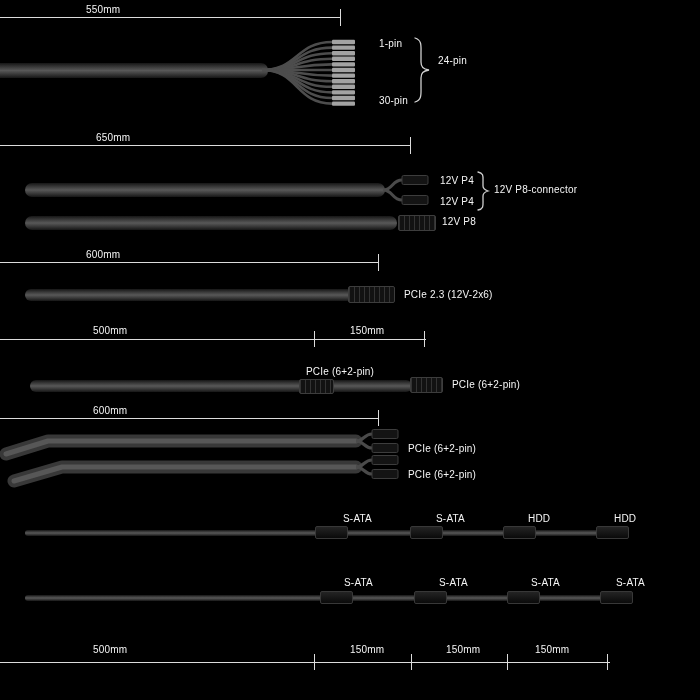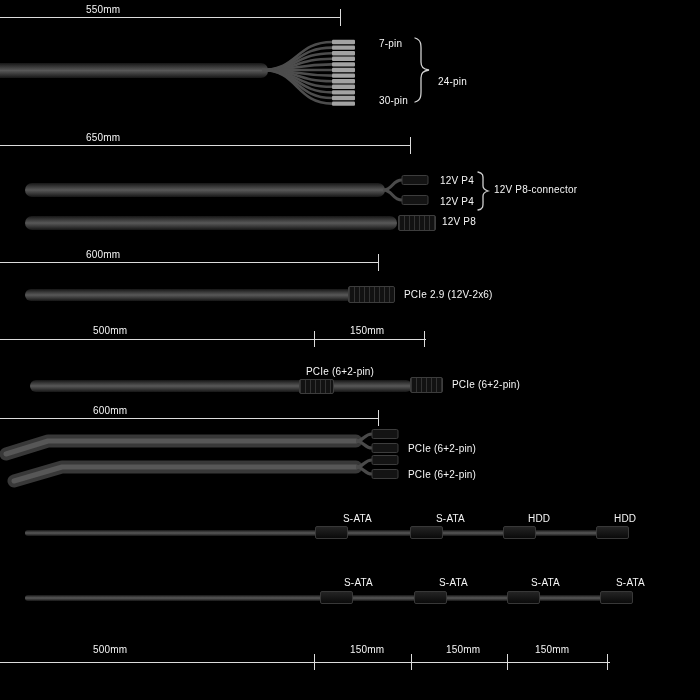--- a/index.html
+++ b/index.html
@@ -76,28 +76,28 @@
         <rect x="332" y="48.6" width="23" height="4.4" rx="1" class="fan-pin"></rect>
         <path d="M262,34 C298,34 296,56.4 332,56.4" class="fan-wire"></path>
         <rect x="332" y="54.2" width="23" height="4.4" rx="1" class="fan-pin"></rect>
         <path d="M262,34 C298,34 296,62 332,62" class="fan-wire"></path>
         <rect x="332" y="59.8" width="23" height="4.4" rx="1" class="fan-pin"></rect>
         <path d="M262,34 C298,34 296,67.6 332,67.6" class="fan-wire"></path>
         <rect x="332" y="65.4" width="23" height="4.4" rx="1" class="fan-pin"></rect>
       </g>
   </svg>
 
-  <div class="txt" style="left:379px;top:38px">7-pin</div>
+  <div class="txt" style="left:379px;top:38px">1-pin</div>
   <div class="txt" style="left:379px;top:95px">30-pin</div>
   <svg class="abs" style="left:412px;top:37px" width="20" height="67">
     <path class="brace" d="M3,1 C10,3 9,9 9,16 L9,25 C9,30 11,32 17,33 C11,34 9,36 9,41 L9,50 C9,57 10,63 3,65"></path>
   </svg>
-  <div class="txt" style="left:438px;top:76px">24-pin</div>
+  <div class="txt" style="left:438px;top:55px">24-pin</div>
 
-  <div class="txt" style="left:86px;top:132px">650mm</div>
+  <div class="txt" style="left:96px;top:132px">650mm</div>
   <div class="hline" style="left:0;top:145px;width:411px"></div>
   <div class="vtick" style="left:410px;top:137px;height:17px"></div>
 
   <div class="cable" style="left:25px;top:183px;width:360px;height:14px"></div>
   <svg class="abs" style="left:380px;top:170px" width="58" height="42">
     <path class="split-wire" d="M3,20 C13,20 12,10 22,10"></path>
     <path class="split-wire" d="M3,20 C13,20 12,30 22,30"></path>
     <rect class="svg-conn" x="22" y="5.5" width="26" height="9" rx="1.5"></rect>
     <rect class="svg-conn" x="22" y="25.5" width="26" height="9" rx="1.5"></rect>
   </svg>
@@ -111,21 +111,21 @@
   <div class="cable" style="left:25px;top:216px;width:372px;height:14px"></div>
   <div class="conn" style="left:398px;top:215px;width:38px;height:16px"></div>
   <div class="txt" style="left:442px;top:216px">12V P8</div>
 
   <div class="txt" style="left:86px;top:249px">600mm</div>
   <div class="hline" style="left:0;top:262px;width:379px"></div>
   <div class="vtick" style="left:378px;top:254px;height:17px"></div>
 
   <div class="cable" style="left:25px;top:289px;width:328px;height:12px"></div>
   <div class="conn" style="left:348px;top:286px;width:47px;height:17px"></div>
-  <div class="txt" style="left:404px;top:289px">PCIe 2.9 (12V-2x6)</div>
+  <div class="txt" style="left:404px;top:289px">PCIe 2.3 (12V-2x6)</div>
 
   <div class="txt" style="left:93px;top:325px">500mm</div>
   <div class="txt" style="left:350px;top:325px">150mm</div>
   <div class="hline" style="left:0;top:339px;width:426px"></div>
   <div class="vtick" style="left:314px;top:331px;height:16px"></div>
   <div class="vtick" style="left:424px;top:331px;height:16px"></div>
 
   <div class="txt" style="left:306px;top:366px">PCIe (6+2-pin)</div>
   <div class="cable" style="left:30px;top:380px;width:382px;height:12px"></div>
   <div class="conn" style="left:299px;top:379px;width:35px;height:15px"></div>

